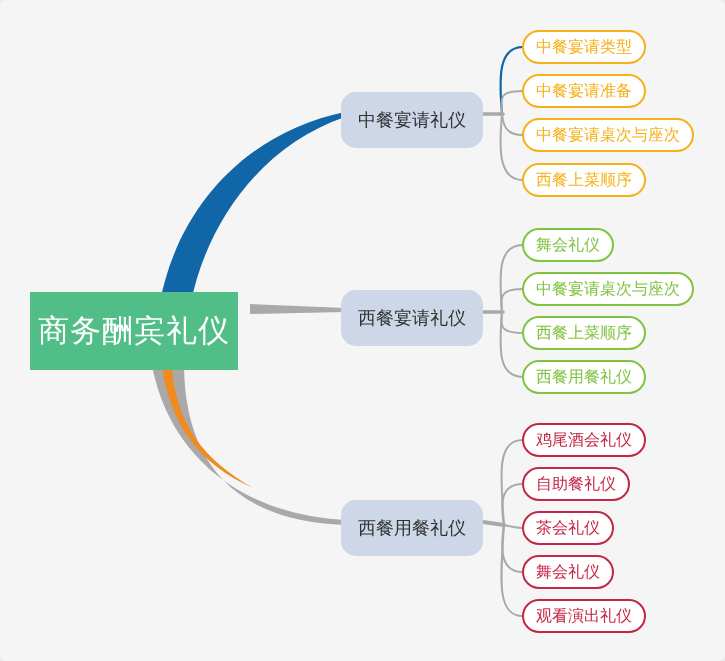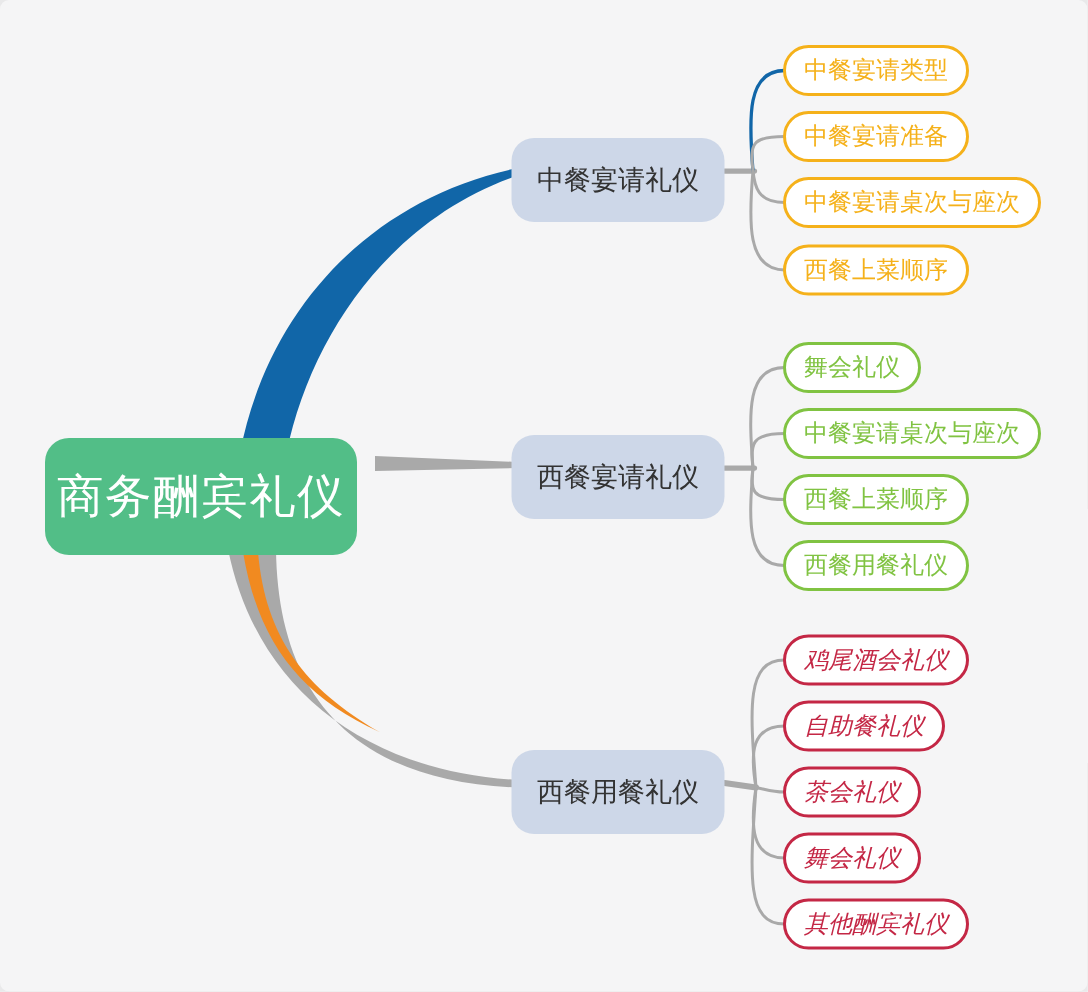--- a/index.html
+++ b/index.html
@@ -34,21 +34,21 @@
     pointer-events: none;
   }
   .node { position: absolute; display: flex; align-items: center; justify-content: center; white-space: nowrap; cursor: default; }
   .root-node {
     left: 30px; top: 292px;
     width: 208px; height: 78px;
     background: var(--root-bg);
     color: var(--root-text);
     font-size: 31px;
     letter-spacing: 1px;
-    border-radius: 16px;
+    border-radius: 0;
     z-index: 3;
   }
   .branch-node {
     left: 341px;
     width: 142px; height: 56px;
     background: var(--branch-bg);
     color: var(--branch-text);
     font-size: 18px;
     border-radius: 15px;
     z-index: 3;
@@ -58,21 +58,21 @@
     height: 34px;
     padding: 0 12px;
     background: var(--leaf-bg);
     border: 2.5px solid;
     border-radius: 17px;
     font-size: 16px;
     z-index: 3;
   }
   .leaf-node.c1 { color: var(--leaf-yellow); border-color: var(--leaf-yellow); }
   .leaf-node.c2 { color: var(--leaf-green);  border-color: var(--leaf-green); }
-  .leaf-node.c3 { color: var(--leaf-red);    border-color: var(--leaf-red); font-style: italic; }
+  .leaf-node.c3 { color: var(--leaf-red);    border-color: var(--leaf-red); }
 </style>
 </head>
 <body>
 
 <div class="canvas">
 
   <svg class="connectors" viewBox="0 0 725 661">
 
     <path d="M 160,302 C 178,208 245,133 345,112 L 345,117 C 260,146 207,224 191,302 Z" fill="var(--line-blue)"></path>
 
@@ -115,15 +115,15 @@
 
   <div class="node leaf-node c2" style="top:228px">舞会礼仪</div>
   <div class="node leaf-node c2" style="top:272px">中餐宴请桌次与座次</div>
   <div class="node leaf-node c2" style="top:316px">西餐上菜顺序</div>
   <div class="node leaf-node c2" style="top:360px">西餐用餐礼仪</div>
 
   <div class="node leaf-node c3" style="top:423px">鸡尾酒会礼仪</div>
   <div class="node leaf-node c3" style="top:467px">自助餐礼仪</div>
   <div class="node leaf-node c3" style="top:511px">茶会礼仪</div>
   <div class="node leaf-node c3" style="top:555px">舞会礼仪</div>
-  <div class="node leaf-node c3" style="top:599px">其他酬宾礼仪</div>
+  <div class="node leaf-node c3" style="top:599px">观看演出礼仪</div>
 
 </div>
 
 </body></html>

